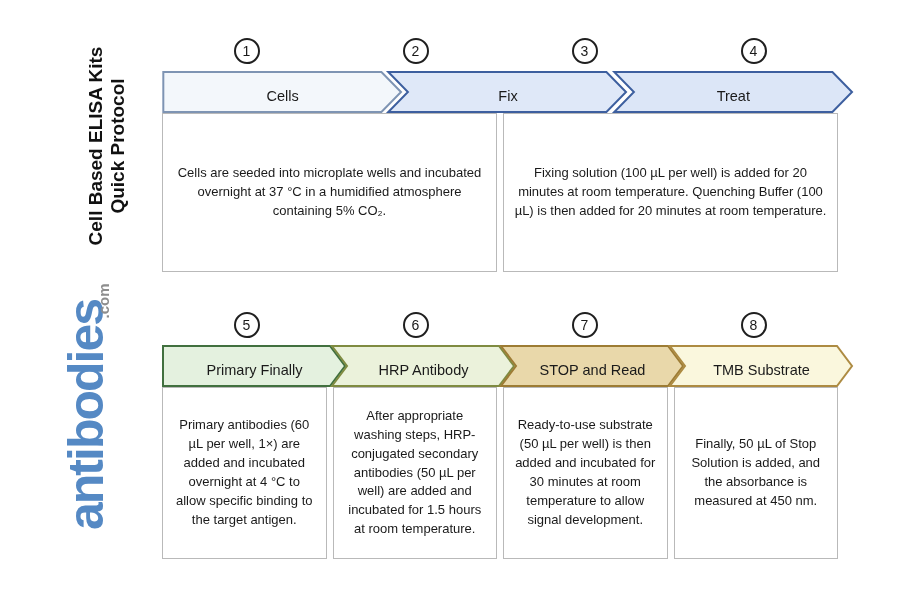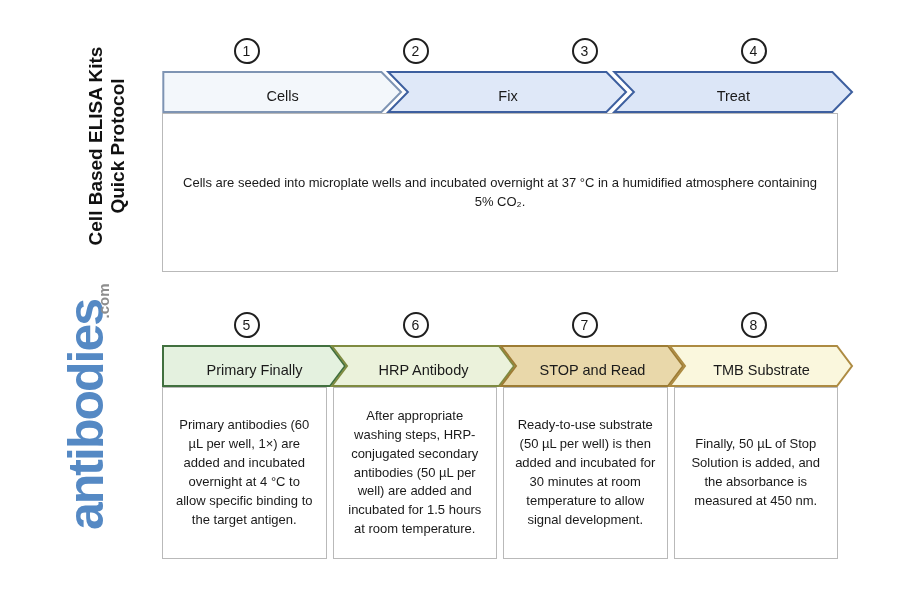--- a/index.html
+++ b/index.html
@@ -103,20 +103,23 @@
           <polygon points="1,1 168,1 183,21 168,41 1,41 16,21" stroke-width="2" vector-effect="non-scaling-stroke" fill="#dce6f7" stroke="#3d5f9f"></polygon>
         </svg>
         <div class="lbl">Treat</div>
       </div>
     </div>
 
     <div class="boxes-row first">
       <div class="desc-box">
           <span>Cells are seeded into microplate wells and incubated overnight at 37 °C in a humidified atmosphere containing 5% CO₂.</span>
         </div>
+      <div class="desc-box">
+          <span>Fixing solution (100 µL per well) is added for 20 minutes at room temperature. Quenching Buffer (100 µL) is then added for 20 minutes at room temperature.</span>
+        </div>
     </div>
 
     <div class="circles-row second">
       <div class="circle-cell">
           <div class="num-circle">5</div>
         </div>
       <div class="circle-cell">
           <div class="num-circle">6</div>
         </div>
       <div class="circle-cell">

